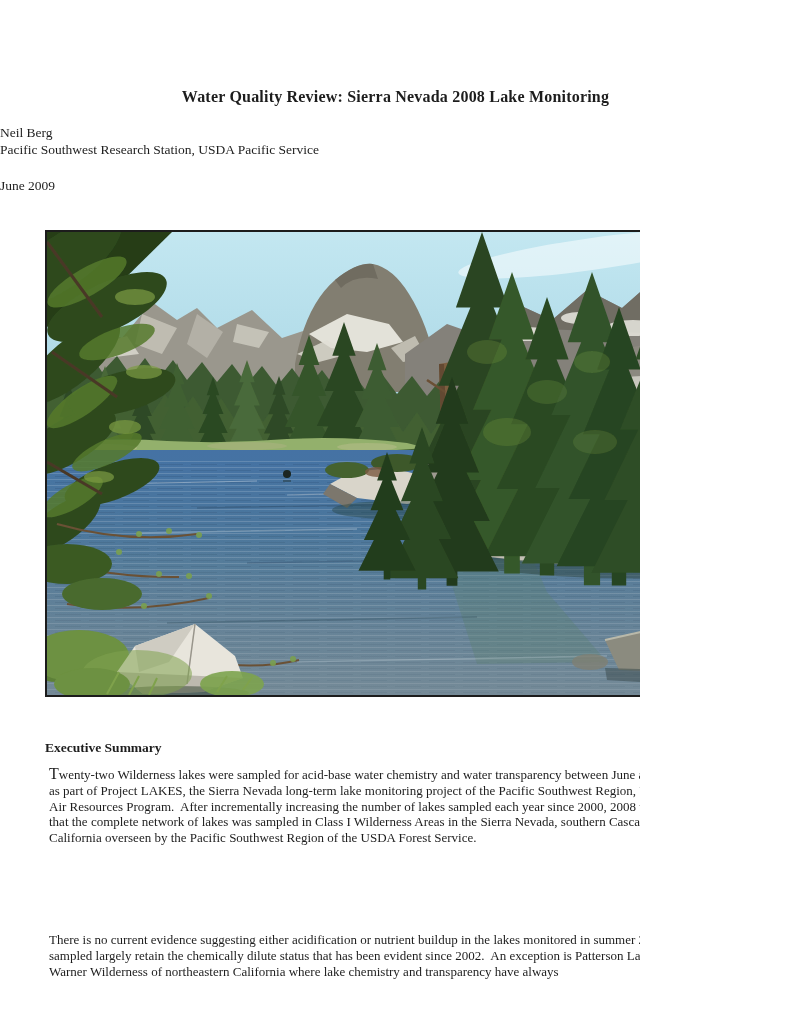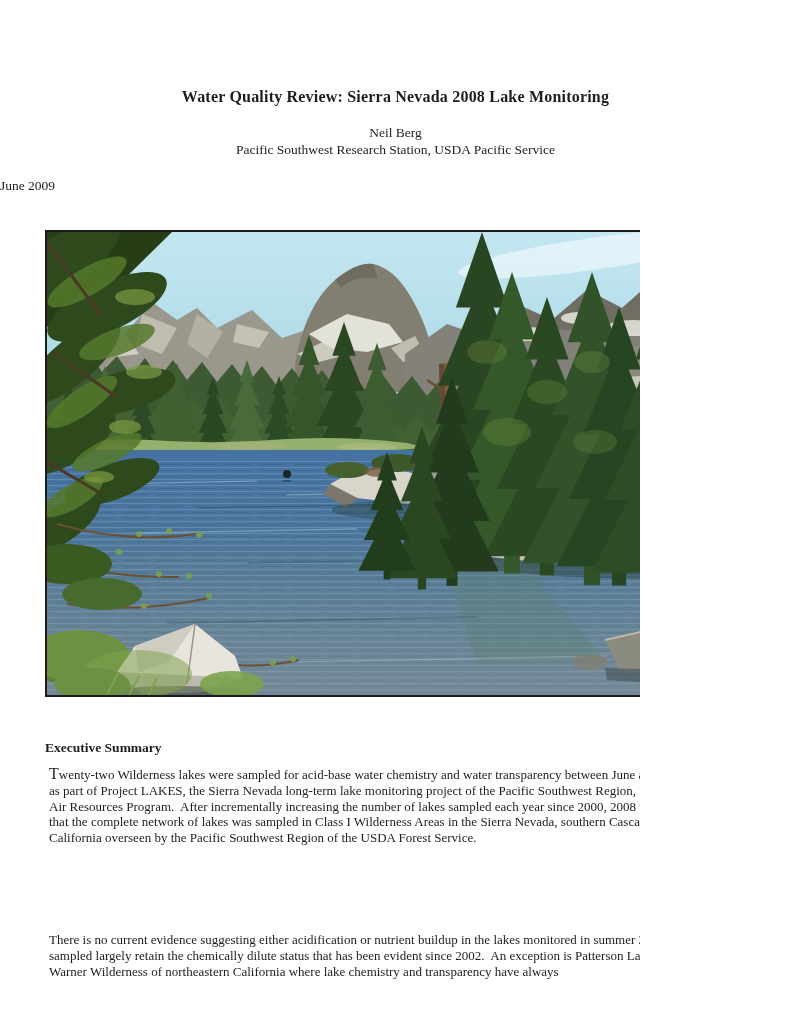--- a/index.html
+++ b/index.html
@@ -4,21 +4,21 @@
 <style>
   html,body { margin:0; padding:0; background:#ffffff; }
   .page {
     position:relative; width:640px; height:1024px; background:#ffffff;
     font-family:"Liberation Serif","DejaVu Serif",serif; color:#1d1d1d; overflow:hidden;
   }
   .title {
     position:absolute; top:88px; left:0; width:791px; text-align:center;
     font-size:16px; font-weight:bold; letter-spacing:.2px;
   }
-  .byline { position:absolute; top:125px; left:0; width:791px; text-align:center;
+  .byline { position:absolute; top:125px; left:0; width:791px; 
     font-size:13.5px; line-height:16.5px; }
   .date { position:absolute; top:178px; left:0; width:791px; text-align:left; font-size:13.5px; }
   .photo {
     position:absolute; left:45px; top:230px; width:625px; height:463px;
     border:2px solid #1c1c1c; margin:0; padding:0; background:#9fd2e2;
   }
   .photo svg { display:block; width:100%; height:100%; }
   .section-heading {
     position:absolute; left:45px; top:729px; font-size:13.5px; font-weight:bold;
     text-underline-offset:2px;

